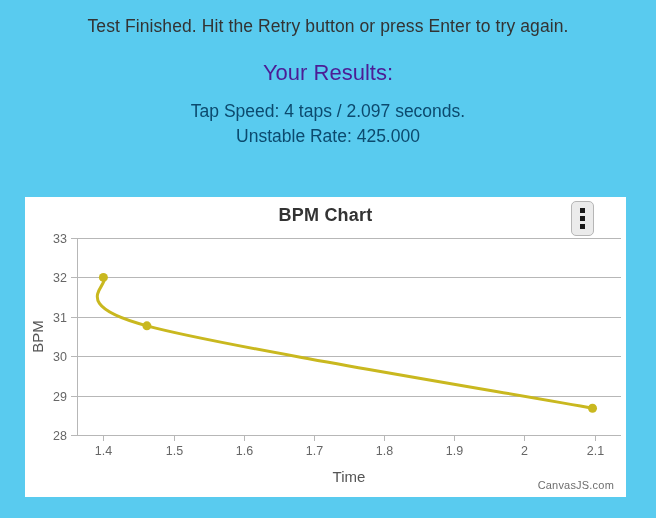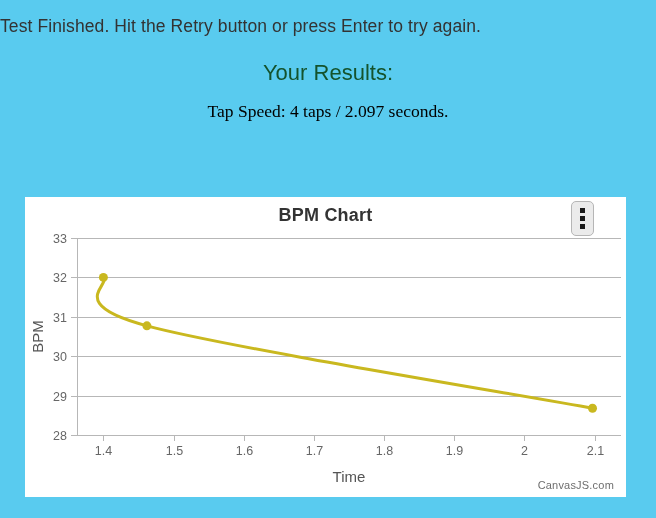--- a/index.html
+++ b/index.html
@@ -22,48 +22,47 @@
     width: 656px;
     height: 518px;
   }
 
   
   .status-line {
     position: absolute;
     top: 16px;
     left: 0;
     width: 656px;
-    text-align: left;
+    text-align: center;
     font-size: 17.5px;
     color: #333333;
     letter-spacing: 0.1px;
   }
 
   .results-heading {
     position: absolute;
     top: 60px;
     left: 0;
     width: 656px;
     text-align: center;
     font-size: 22px;
-    color: #14532d;
+    color: #4c1d95;
   }
 
   .results-list {
     position: absolute;
     top: 99px;
     left: 0;
     width: 656px;
     text-align: center;
   }
   .results-list .result-row {
     font-size: 17.5px;
     line-height: 25px;
-    color: #000000;
-    font-family: Liberation Serif, serif;
+    color: #0c4a6e;
   }
 
   
   .chart-panel {
     position: absolute;
     left: 25px;
     top: 197px;
     width: 601px;
     height: 300px;
     background: #ffffff;
@@ -162,20 +161,21 @@
 <body>
 
 <div class="page">
 
   <div class="status-line">Test Finished. Hit the Retry button or press Enter to try again.</div>
 
   <div class="results-heading">Your Results:</div>
 
   <div class="results-list">
     <div class="result-row">Tap Speed: 4 taps / 2.097 seconds.</div>
+    <div class="result-row">Unstable Rate: 425.000</div>
   </div>
 
   <div class="chart-panel">
 
     <div class="chart-title">BPM Chart</div>
 
     <div class="chart-menu-btn">
       <span class="dot"></span>
       <span class="dot"></span>
       <span class="dot"></span>

